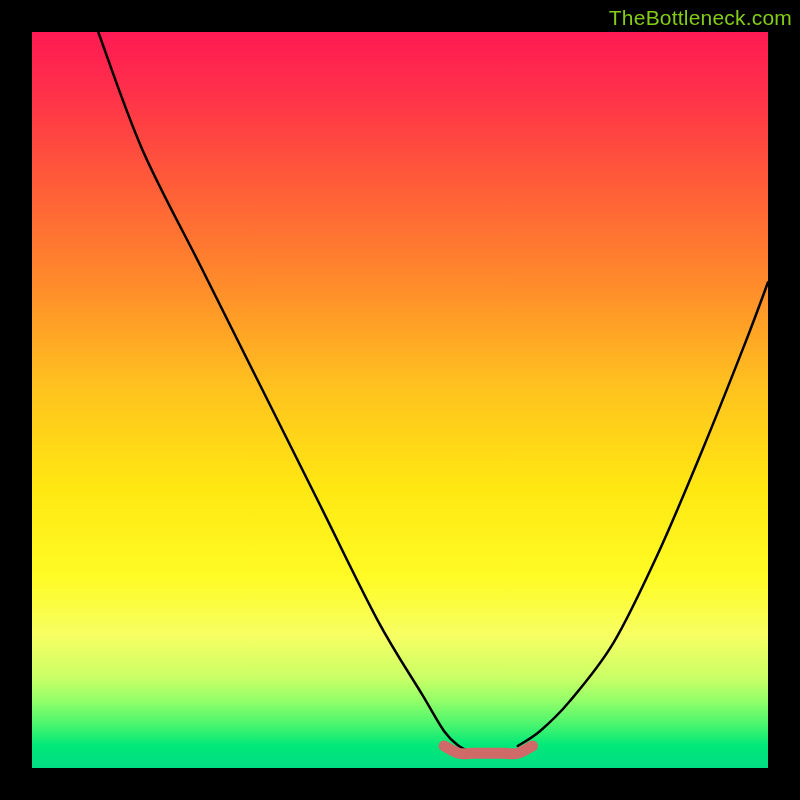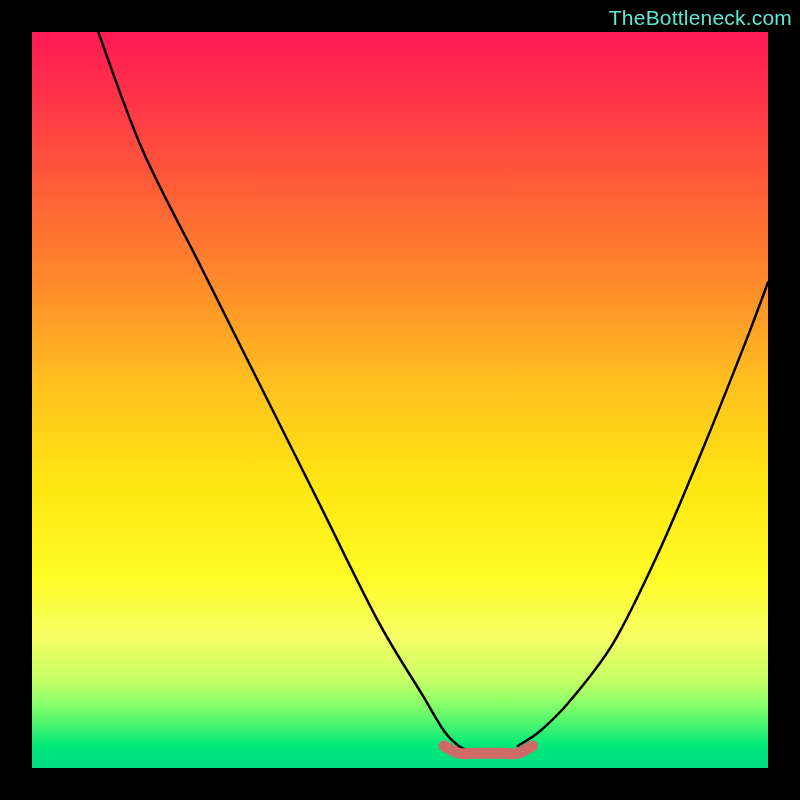--- a/index.html
+++ b/index.html
@@ -36,21 +36,21 @@
       #8fff69 91%,
       #4cf56e 94%,
       #00e879 97%,
       #00dd84 100%
     );
   }
   .watermark {
     position: absolute;
     top: 6px;
     right: 8px;
-    color: #5eead4;
+    color: #84cc16;
     font-size: 21px;
     letter-spacing: 0.2px;
     user-select: none;
   }
   svg.curves {
     position: absolute;
     left: 0;
     top: 0;
     width: 736px;
     height: 736px;

